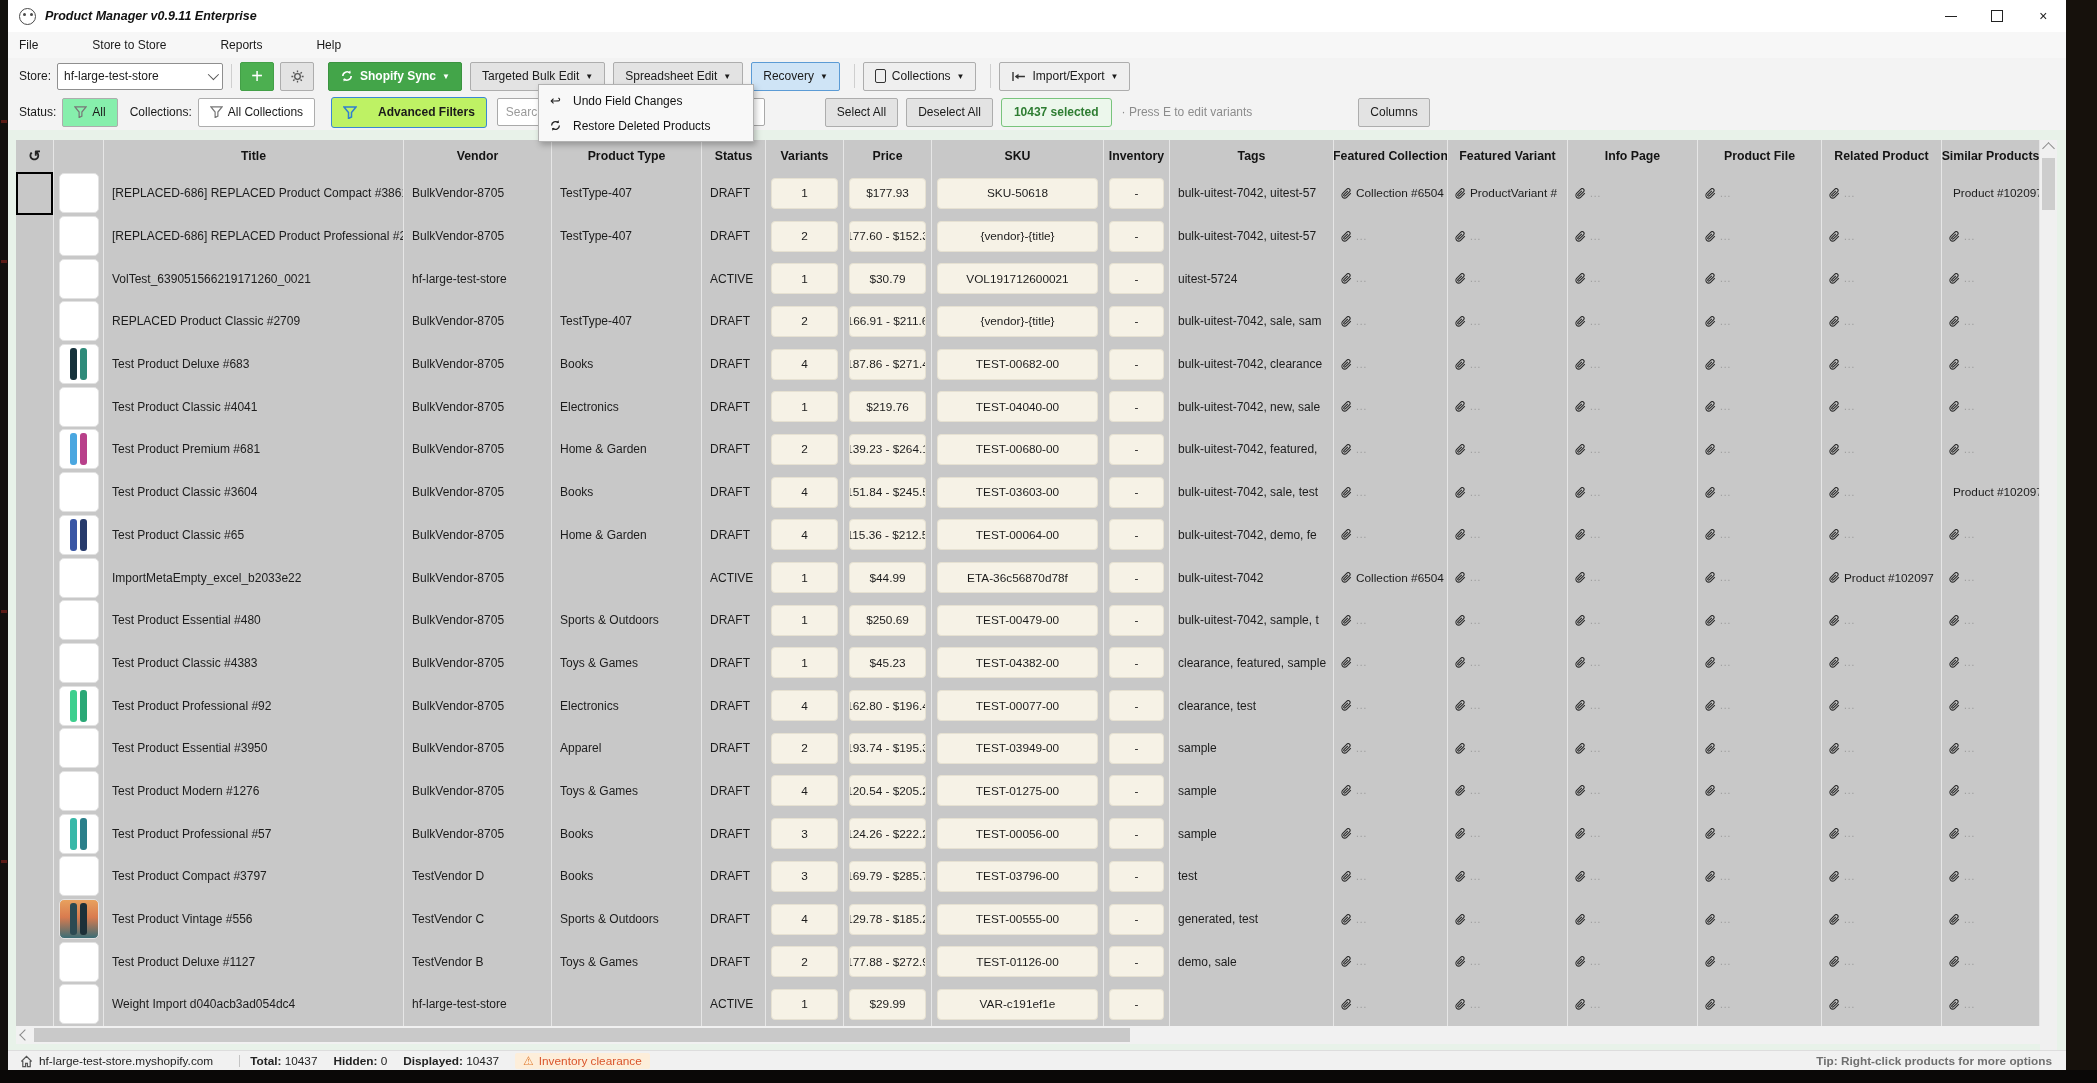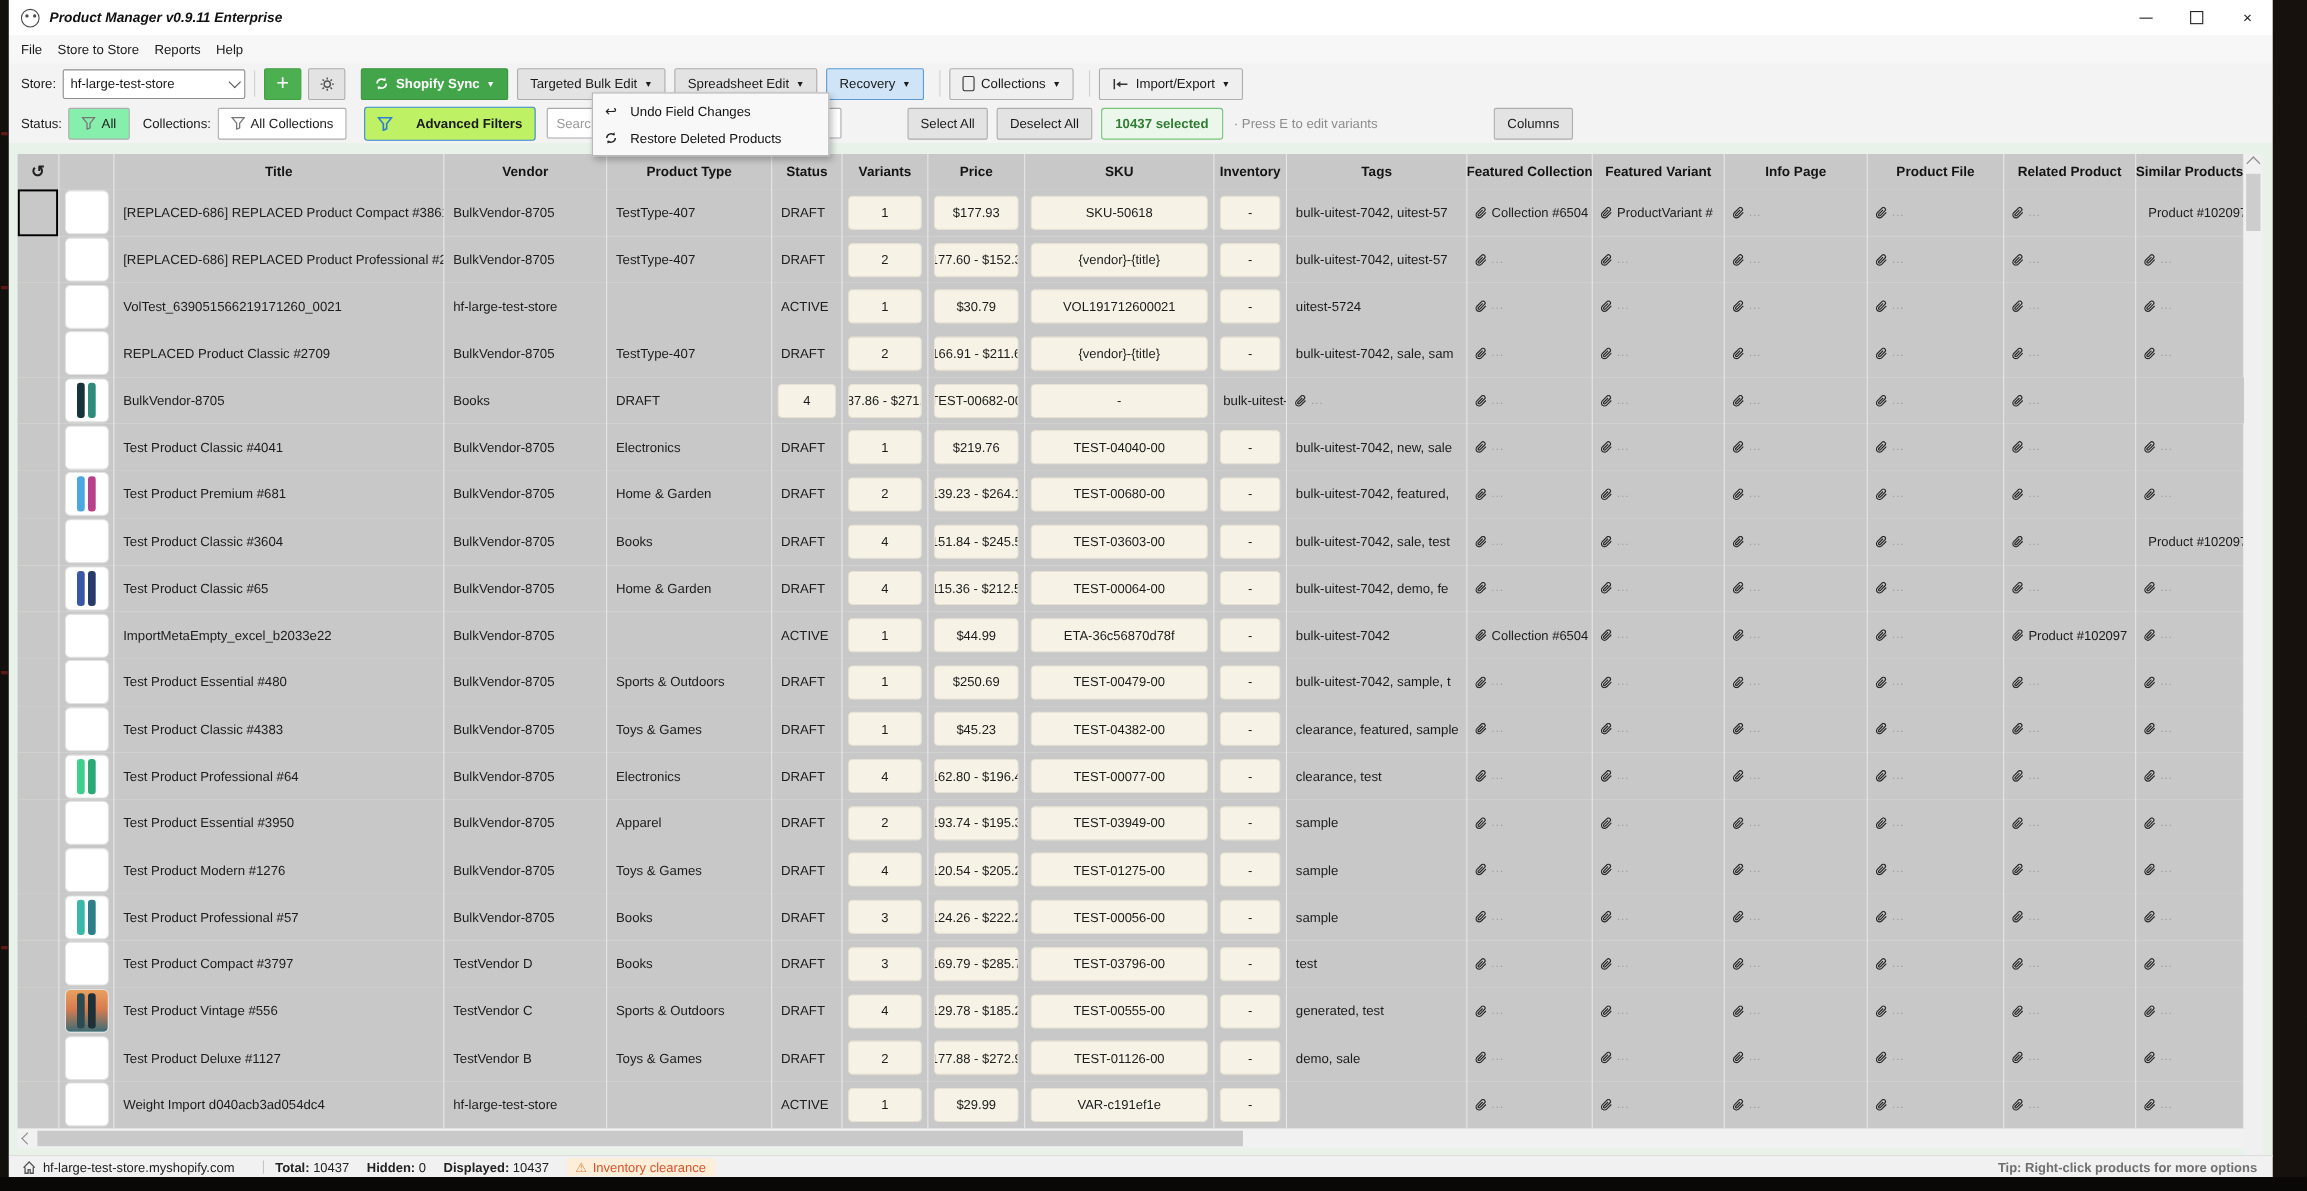--- a/index.html
+++ b/index.html
@@ -18,21 +18,21 @@
   .app-icon::before,.app-icon::after{content:"";position:absolute;top:4px;width:3px;height:3px;border-radius:50%;background:#4a4a4a;}
   .app-icon::before{left:2.5px}.app-icon::after{right:2.5px}
   .title-text{margin-left:9px;font-size:12.5px;font-weight:700;color:#111;}
   .win-controls{margin-left:auto;display:flex;height:100%;}
   .win-btn{width:46px;height:100%;display:flex;align-items:center;justify-content:center;color:#222;font-size:14px;}
   .wb-sq{width:10px;height:10px;border:1.2px solid #222;}
   .wb-min{width:12px;height:0;border-top:1.4px solid #222;}
 
   
   .menubar{position:absolute;left:0;top:32px;width:100%;height:26px;background:#f7f7f7;display:flex;align-items:center;font-size:12px;color:#1a1a1a;}
-  .menubar span{padding:0 7px;}
+  .menubar span{padding:0 27px;}
   .menubar span:first-child{padding-left:11px;}
 
   
   .toolrow1{position:absolute;left:0;top:58px;width:100%;height:36px;background:#f3f3f3;display:flex;align-items:center;font-size:12px;color:#1a1a1a;}
   .toolrow2{position:absolute;left:0;top:94px;width:100%;height:36px;background:#f3f3f3;display:flex;align-items:center;font-size:12px;color:#1a1a1a;}
   .lbl{margin:0 6px 0 11px;}
   .vsep{width:1px;height:24px;background:#cfcfcf;margin:0 8px;flex:0 0 auto;}
   .store-select{width:152px;height:25px;background:#fff;border:1px solid #8f8f8f;border-radius:2px;display:flex;align-items:center;padding:0 6px;}
   .store-select .val{flex:1;overflow:hidden;white-space:nowrap;}
   .chev{width:7px;height:7px;border-right:1.4px solid #555;border-bottom:1.4px solid #555;transform:rotate(45deg) translateY(-2px);flex:0 0 auto;}
@@ -532,20 +532,21 @@
               </div>
             </div>
             <div class="trow">
               <div class="cell"></div>
               <div class="cell ctr">
                 <div class="thumbbox">
                   <span class="board" style="background: rgb(22, 50, 59);"></span>
                   <span class="board" style="background: rgb(46, 139, 122);"></span>
                 </div>
               </div>
+              <div class="cell padl">Test Product Deluxe #683</div>
               <div class="cell padl">BulkVendor-8705</div>
               <div class="cell padl">Books</div>
               <div class="cell padl">DRAFT</div>
               <div class="cell ctr">
                 <div class="chip">
                   <span>4</span>
                 </div>
               </div>
               <div class="cell ctr">
                 <div class="chip">
@@ -1076,21 +1077,21 @@
               </div>
             </div>
             <div class="trow">
               <div class="cell"></div>
               <div class="cell ctr">
                 <div class="thumbbox">
                   <span class="board" style="background: rgb(62, 207, 142);"></span>
                   <span class="board" style="background: rgb(42, 168, 118);"></span>
                 </div>
               </div>
-              <div class="cell padl">Test Product Professional #64</div>
+              <div class="cell padl">Test Product Professional #92</div>
               <div class="cell padl">BulkVendor-8705</div>
               <div class="cell padl">Electronics</div>
               <div class="cell padl">DRAFT</div>
               <div class="cell ctr">
                 <div class="chip">
                   <span>4</span>
                 </div>
               </div>
               <div class="cell ctr">
                 <div class="chip">

